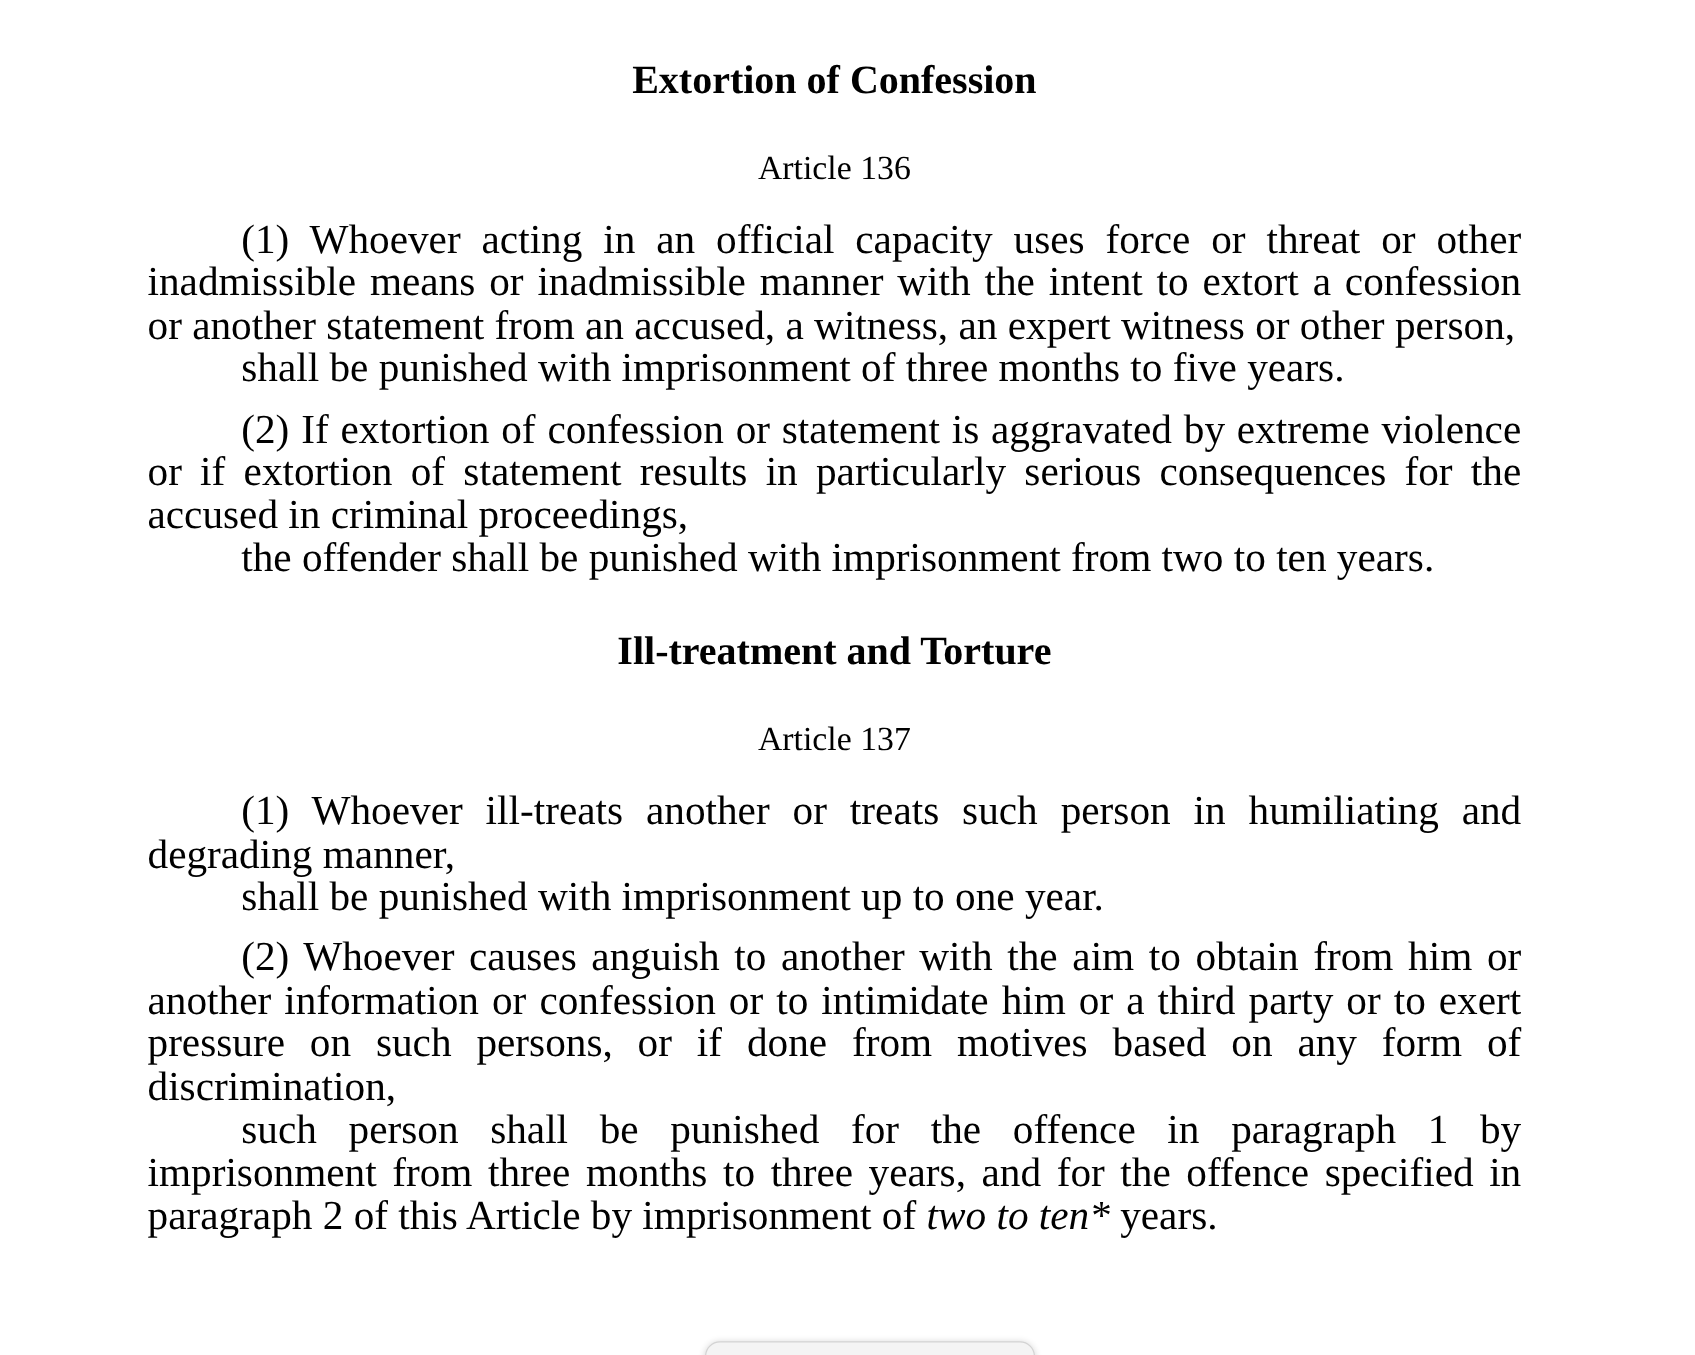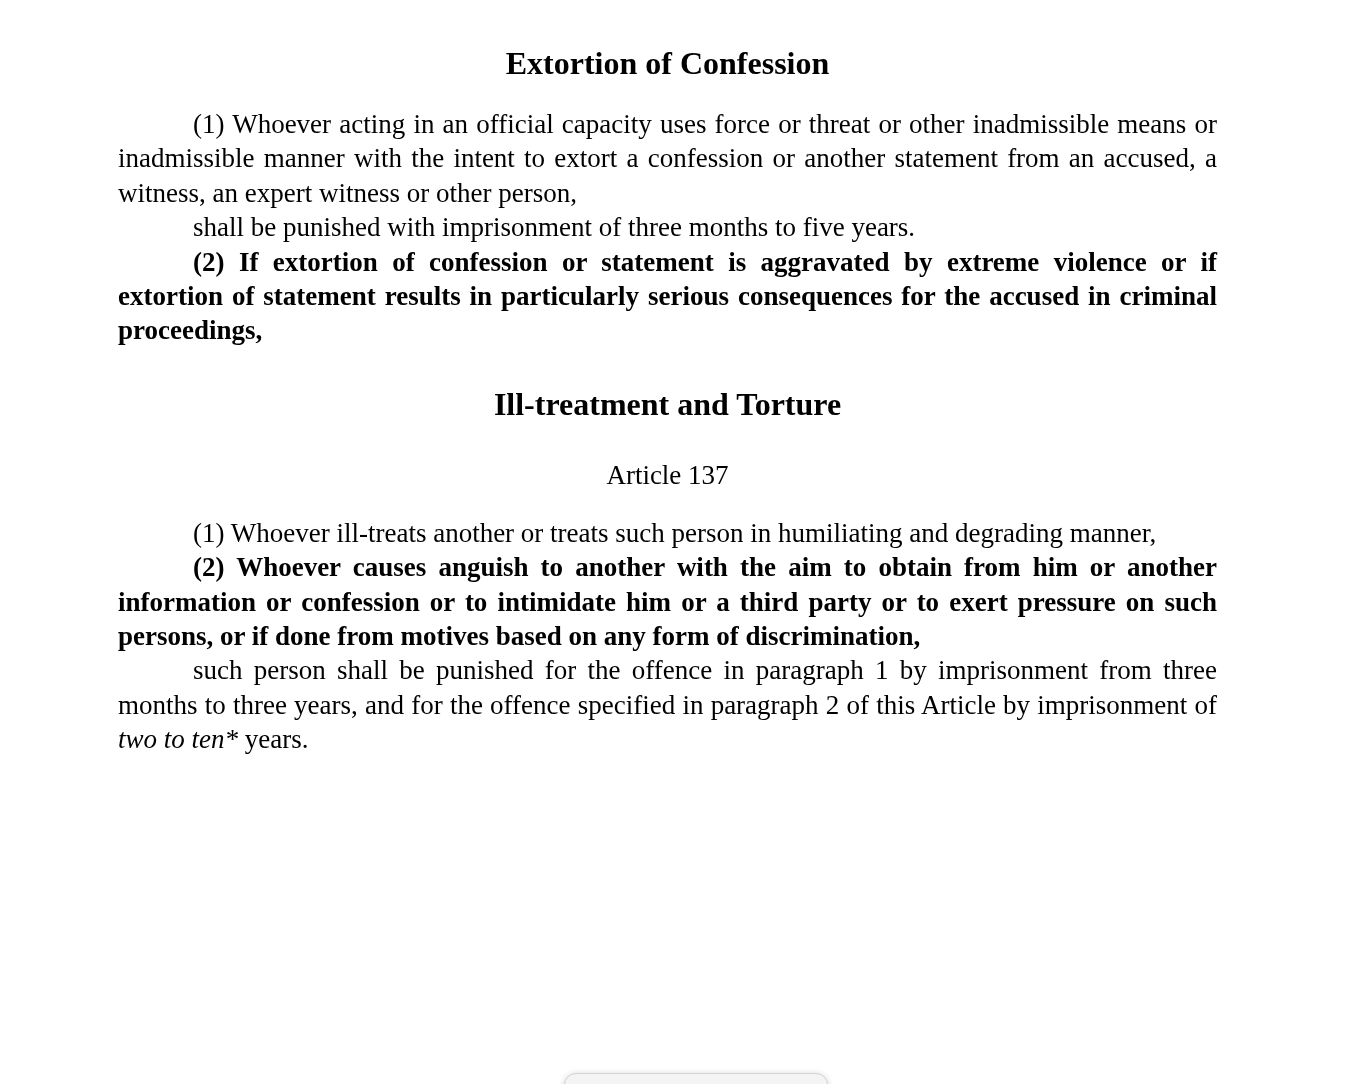--- a/index.html
+++ b/index.html
@@ -29,31 +29,31 @@
   .section-heading.second {
     margin-top: 37px;
   }
   .article-number {
     font-size: 27px;
     line-height: 31px;
     text-align: center;
     margin: 37px 0 0 0;
   }
   .para-body, .para-sanction {
-    font-size: 27px;
+    font-size: 33px;
     line-height: 34.4px;
     text-align: justify;
     text-indent: 75px;
     margin: 0;
   }
   .para-body.first {
     margin-top: 25px;
   }
   .para-body.next {
-    font-weight: bold;
+    margin-top: 14px;
   }
   .para-sanction {
     margin-top: 0;
   }
   .italic {
     font-style: italic;
     margin-top: 10px;
   }
   .pdf-toolbar {
     position: absolute;
@@ -67,30 +67,33 @@
     box-shadow: 0 1px 6px rgba(0,0,0,0.18);
   }
 </style>
 </head>
 <body>
 
 <div class="page">
   <div class="content">
 
     <h1 class="section-heading">Extortion of Confession</h1>
+    <p class="article-number">Article 136</p>
 
     <p class="para-body first">(1) Whoever acting in an official capacity uses force or threat or other inadmissible means or inadmissible manner with the intent to extort a confession or another statement from an accused, a witness, an expert witness or other person,</p>
     <p class="para-sanction">shall be punished with imprisonment of three months to five years.</p>
 
     <p class="para-body next">(2) If extortion of confession or statement is aggravated by extreme violence or if extortion of statement results in particularly serious consequences for the accused in criminal proceedings,</p>
+    <p class="para-sanction">the offender shall be punished with imprisonment from two to ten years.</p>
 
     <h1 class="section-heading second">Ill-treatment and Torture</h1>
     <p class="article-number">Article 137</p>
 
     <p class="para-body first">(1) Whoever ill-treats another or treats such person in humiliating and degrading manner,</p>
+    <p class="para-sanction">shall be punished with imprisonment up to one year.</p>
 
     <p class="para-body next">(2) Whoever causes anguish to another with the aim to obtain from him or another information or confession or to intimidate him or a third party or to exert pressure on such persons, or if done from motives based on any form of discrimination,</p>
 
     <p class="para-sanction"><span>such person shall be punished for the offence in paragraph 1 by imprisonment from three months to three years, and for the offence specified in paragraph 2 of this Article by imprisonment of </span><span class="italic">two to ten*</span><span> years.</span></p>
 
   </div>
 
   <div class="pdf-toolbar"></div>
 </div>
 

